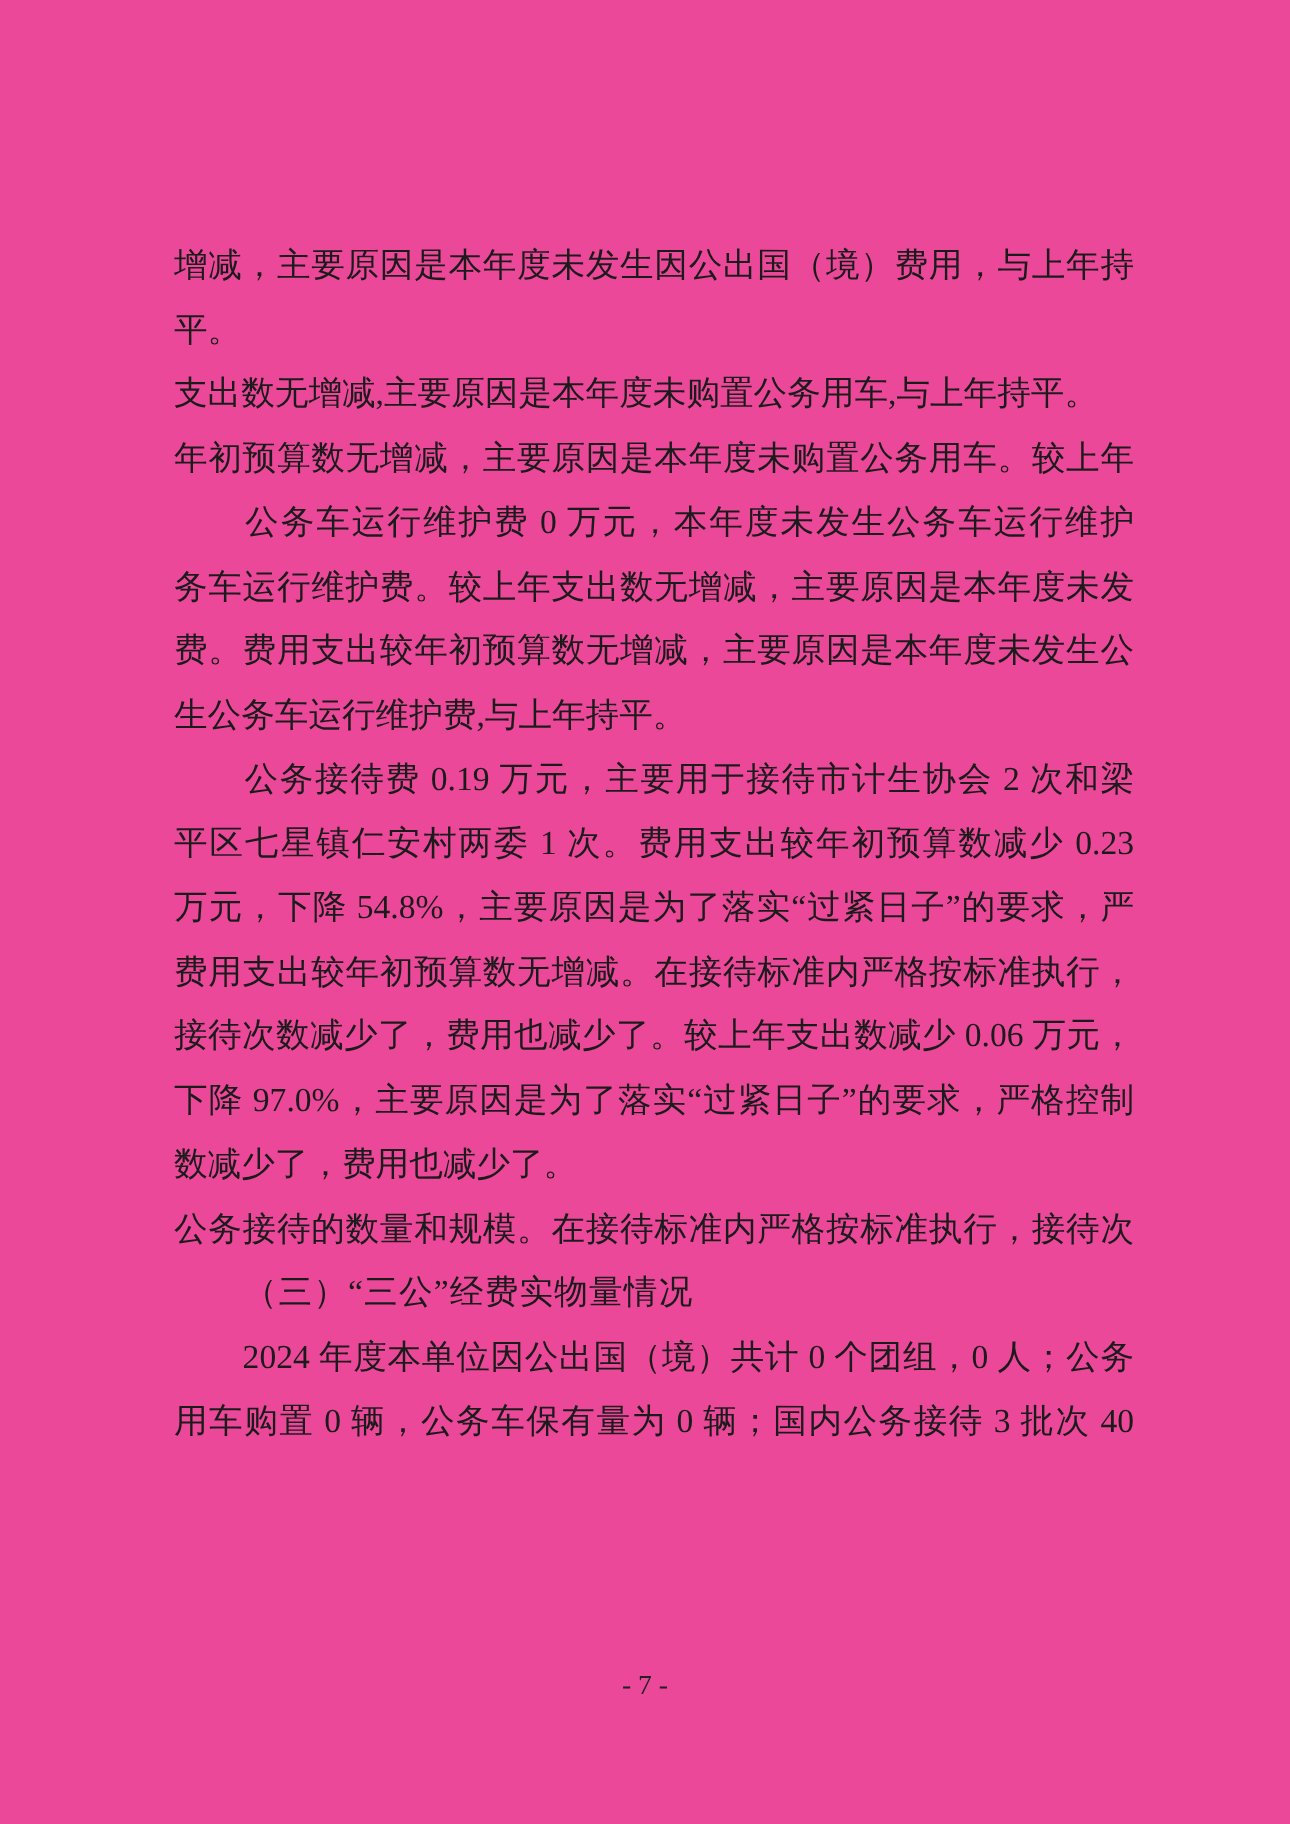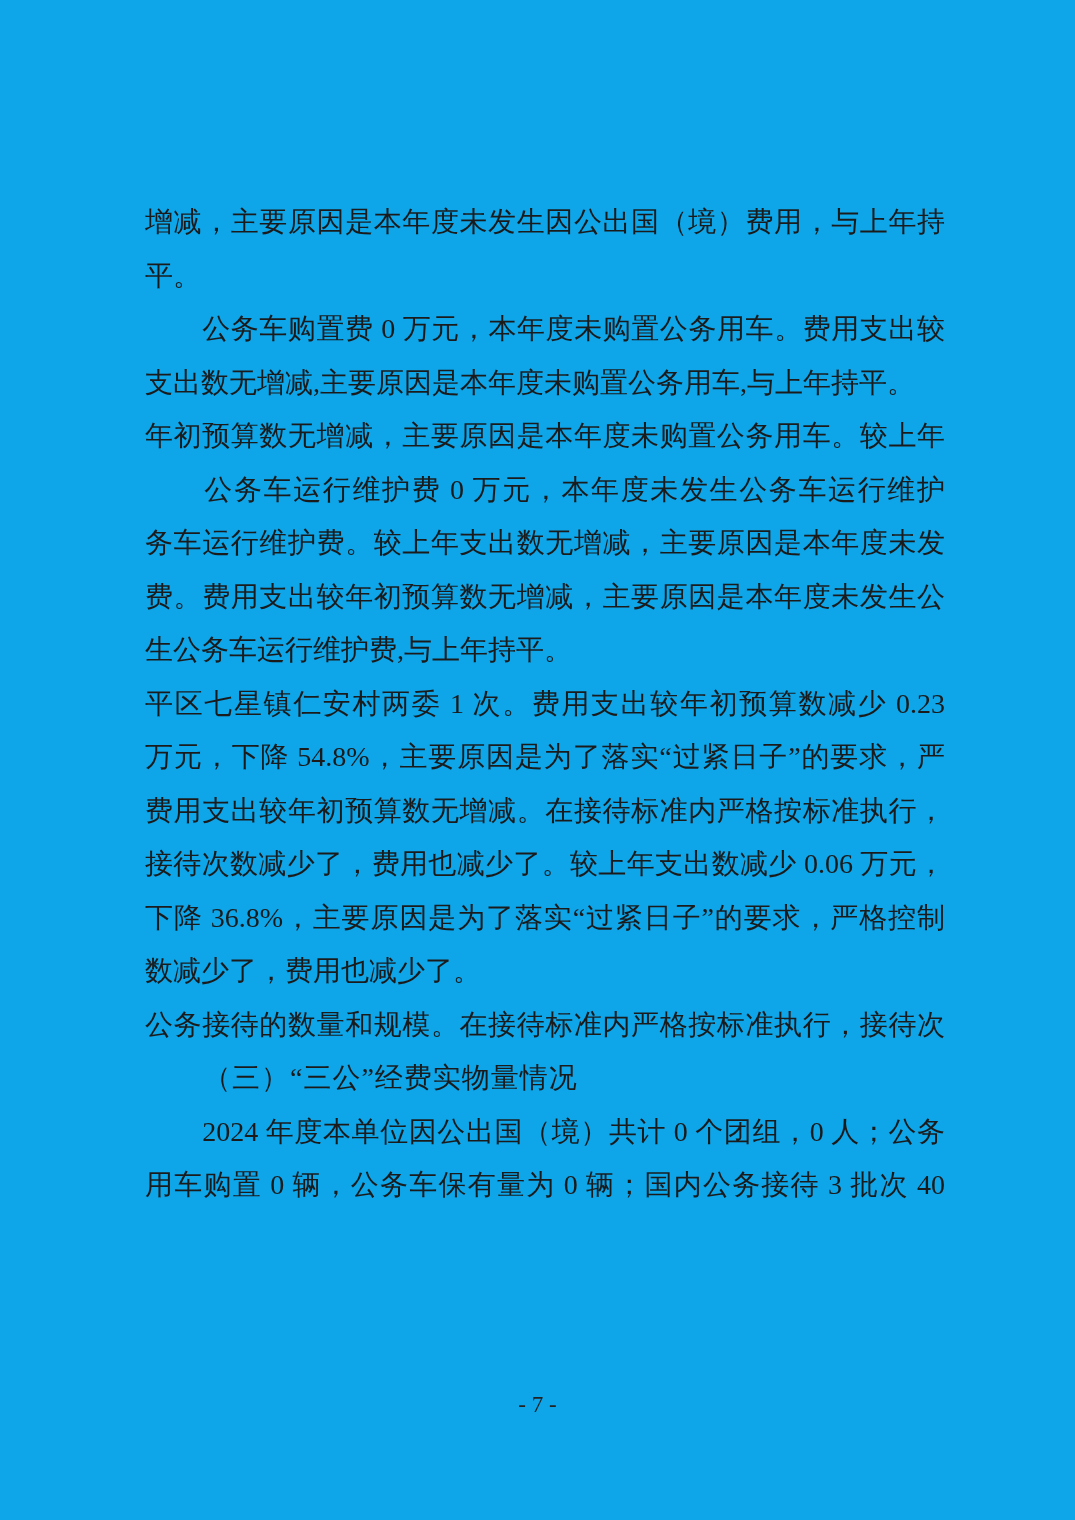--- a/index.html
+++ b/index.html
@@ -4,21 +4,21 @@
 <style>
   html, body {
     margin: 0;
     padding: 0;
     background: #ffffff;
   }
   .page {
     position: relative;
     width: 1075px;
     height: 1520px;
-    background: #0ea5e9;
+    background: #ec4899;
     overflow: hidden;
     font-family: "Liberation Serif", "DejaVu Serif", serif;
     color: #1b1b1b;
   }
   .content {
     position: absolute;
     left: 145px;
     top: 195px;
     width: 800px;
     font-size: 28px;
@@ -52,36 +52,36 @@
 </head>
 <body>
 
 <div class="page">
   <main class="content" id="doc-body">
       <div class="para">
         <div class="line">增减，主要原因是本年度未发生因公出国（境）费用，与上年持</div>
         <div class="line para-end">平。</div>
       </div>
       <div class="para">
-        <div class="line">　　公务车购置费 0 万元，本年度未购置公务用车。费用支出较</div>
         <div class="line para-end">支出数无增减,主要原因是本年度未购置公务用车,与上年持平。</div>
         <div class="line">年初预算数无增减，主要原因是本年度未购置公务用车。较上年</div>
       </div>
       <div class="para">
         <div class="line">　　公务车运行维护费 0 万元，本年度未发生公务车运行维护</div>
         <div class="line">务车运行维护费。较上年支出数无增减，主要原因是本年度未发</div>
         <div class="line">费。费用支出较年初预算数无增减，主要原因是本年度未发生公</div>
         <div class="line para-end">生公务车运行维护费,与上年持平。</div>
       </div>
       <div class="para">
+        <div class="line">　　公务接待费 0.19 万元，主要用于接待市计生协会 2 次和梁</div>
         <div class="line">平区七星镇仁安村两委 1 次。费用支出较年初预算数减少 0.23</div>
         <div class="line">万元，下降 54.8%，主要原因是为了落实“过紧日子”的要求，严</div>
         <div class="line">费用支出较年初预算数无增减。在接待标准内严格按标准执行，</div>
         <div class="line">接待次数减少了，费用也减少了。较上年支出数减少 0.06 万元，</div>
-        <div class="line">下降 36.8%，主要原因是为了落实“过紧日子”的要求，严格控制</div>
+        <div class="line">下降 97.0%，主要原因是为了落实“过紧日子”的要求，严格控制</div>
         <div class="line para-end">数减少了，费用也减少了。</div>
         <div class="line">公务接待的数量和规模。在接待标准内严格按标准执行，接待次</div>
       </div>
       <div class="para heading">
         <div class="line para-end">　　（三）“三公”经费实物量情况</div>
       </div>
       <div class="para">
         <div class="line">　　2024 年度本单位因公出国（境）共计 0 个团组，0 人；公务</div>
         <div class="line">用车购置 0 辆，公务车保有量为 0 辆；国内公务接待 3 批次 40</div>
       </div>

